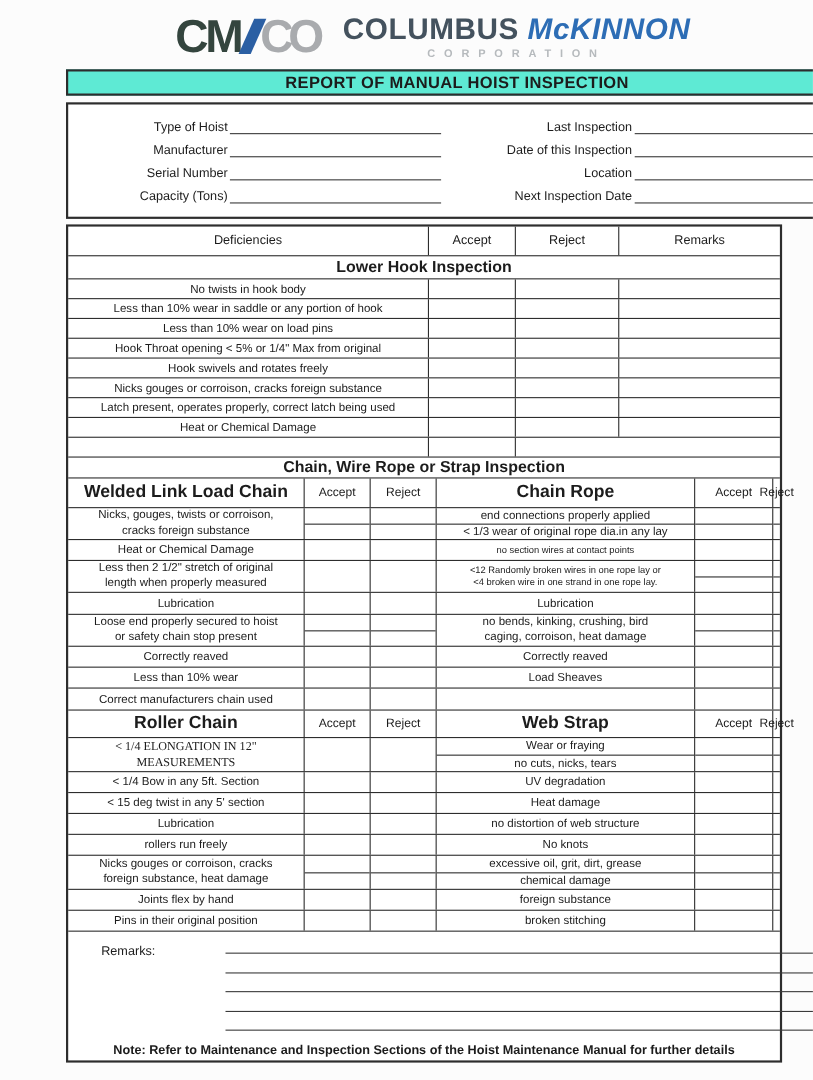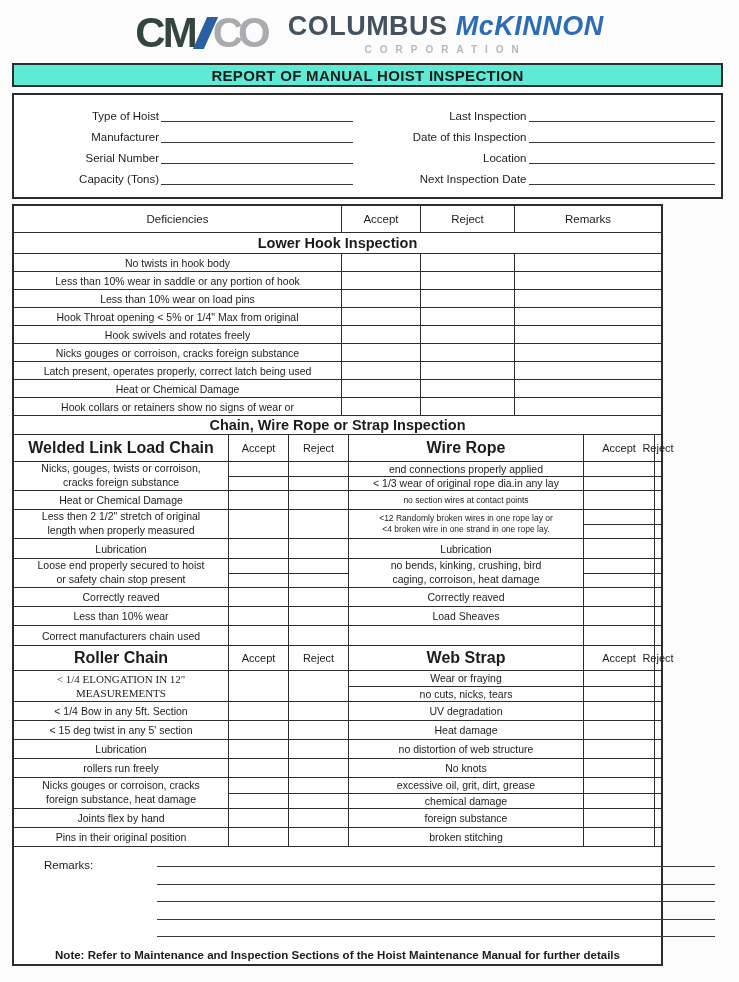--- a/index.html
+++ b/index.html
@@ -1,21 +1,21 @@
 <!DOCTYPE html>
 <html><head>
 <meta charset="utf-8">
 <style>
   :root{
     --ln:#2d2d2d;
     --txt:#1c1c1c;
   }
   *{box-sizing:border-box;margin:0;padding:0;}
   body{width:739px;height:982px;background:#fcfcfc;font-family:"Liberation Sans",sans-serif;color:var(--txt);overflow:hidden;}
-  .page{position:relative;width:739px;height:982px;}
+  .page{position:relative;width:739px;height:982px;padding-left:48px;}
 
   
   .logo-row{height:60px;display:flex;align-items:center;justify-content:center;gap:22px;padding-top:6px;}
   .logo-mark{display:flex;align-items:center;font-weight:bold;font-size:42px;letter-spacing:-3px;line-height:1;}
   .lm-cm{color:#34453e;}
   .lm-slash{display:inline-block;width:11px;height:32px;background:#2b5fa3;transform:skewX(-24deg);margin:0 2px 0 5px;}
   .lm-co{color:#a9abae;letter-spacing:-5px;}
   .wordmark{display:flex;flex-direction:column;align-items:center;}
   .wm-top{font-size:27px;font-weight:600;letter-spacing:0.5px;}
   .wm-col{color:#44525e;}
@@ -184,33 +184,32 @@
       <div class="c"></div>
       <div class="c"></div>
     </div>
     <div class="tr r4 h18">
       <div class="c">Heat or Chemical Damage</div>
       <div class="c"></div>
       <div class="c"></div>
       <div class="c"></div>
     </div>
     <div class="tr r4 h18">
-      <div class="c">Hook collars or retainers show no signs of wear or</div>
       <div class="c"></div>
       <div class="c"></div>
       <div class="c"></div>
     </div>
 
     <div class="tr sec-title chain">Chain, Wire Rope or Strap Inspection</div>
 
     <div class="tr r6 sub-head">
       <div class="c name">Welded Link Load Chain</div>
       <div class="c ar">Accept</div>
       <div class="c ar">Reject</div>
-      <div class="c name">Wire Rope</div>
+      <div class="c name">Chain Rope</div>
       <div class="c ar">Accept</div>
       <div class="c ar">Reject</div>
     </div>
 
     <div class="tr r6 h29">
       <div class="c two">
         <span>Nicks, gouges, twists or corroison,</span>
         <span>cracks foreign substance</span>
       </div>
       <div class="c split">

